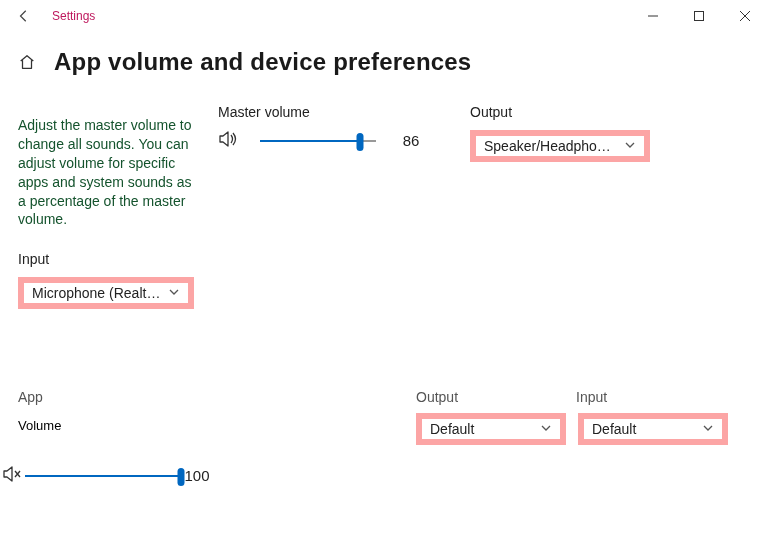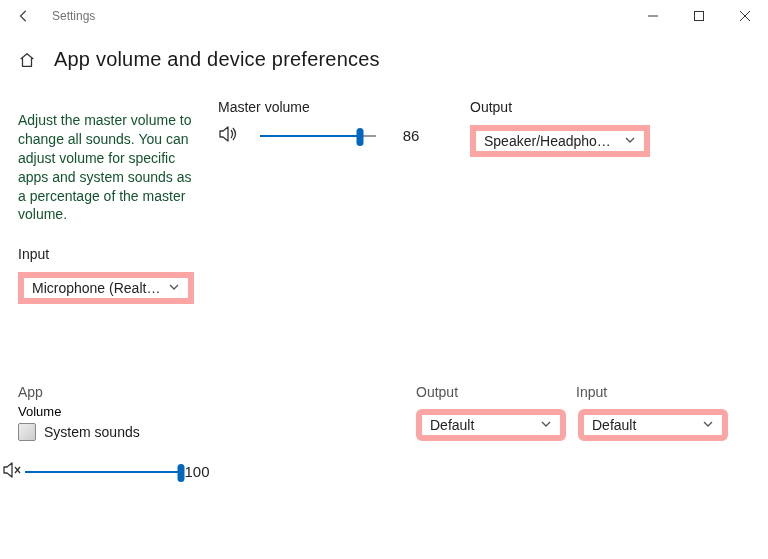--- a/index.html
+++ b/index.html
@@ -23,21 +23,21 @@
     width: 32px;
     height: 32px;
     display: flex;
     align-items: center;
     justify-content: center;
     color: #444;
   }
   .app-title {
     font-size: 12px;
     margin-left: 12px;
-    color: #737373;
+    color: #be185d;
   }
   .win-controls {
     margin-left: auto;
     display: flex;
   }
   .win-btn {
     width: 46px;
     height: 32px;
     display: flex;
     align-items: center;
@@ -55,22 +55,22 @@
   }
   .home-icon {
     width: 20px;
     height: 20px;
     margin-right: 16px;
     display: flex;
     align-items: center;
     color: #333;
   }
   .page-title {
-    font-size: 20px;
-    font-weight: 400;
+    font-size: 24px;
+    font-weight: 700;
     letter-spacing: 0.2px;
   }
   .top-grid {
     display: flex;
     gap: 22px;
   }
   .description {
     width: 178px;
     color: #14532d;
     font-size: 14px;
@@ -200,21 +200,20 @@
     background: linear-gradient(135deg, #eee, #ccc);
     display: inline-block;
     border-radius: 2px;
   }
   .app-selects {
     display: flex;
     gap: 12px;
   }
   .app-selects .select {
     width: 150px;
-    border-radius: 6px;
   }
   .bottom-slider {
     margin-top: 20px;
     display: flex;
     align-items: center;
     gap: 1px;
     width: 210px;
     margin-left: -16px;
   }
 </style>
@@ -306,24 +305,20 @@
   <div class="app-section">
     <div class="app-headers">
       <div class="col-app">App</div>
       <div class="col-out">Output</div>
       <div class="col-in">Input</div>
     </div>
 
     <div class="app-row">
       <div class="app-left">
         <div class="app-vol-label">Volume</div>
-        <div class="app-name-row">
-          <span class="sys-icon"></span>
-          <span>System sounds</span>
-        </div>
       </div>
       <div class="app-selects">
         <div class="select">
           <span class="select-text">Default</span>
           <span class="chevron">
             <svg width="12" height="12" viewBox="0 0 12 12">
                 <path d="M2 4 L6 8 L10 4" stroke="#555" stroke-width="1.3" fill="none"></path>
               </svg>
           </span>
         </div>

